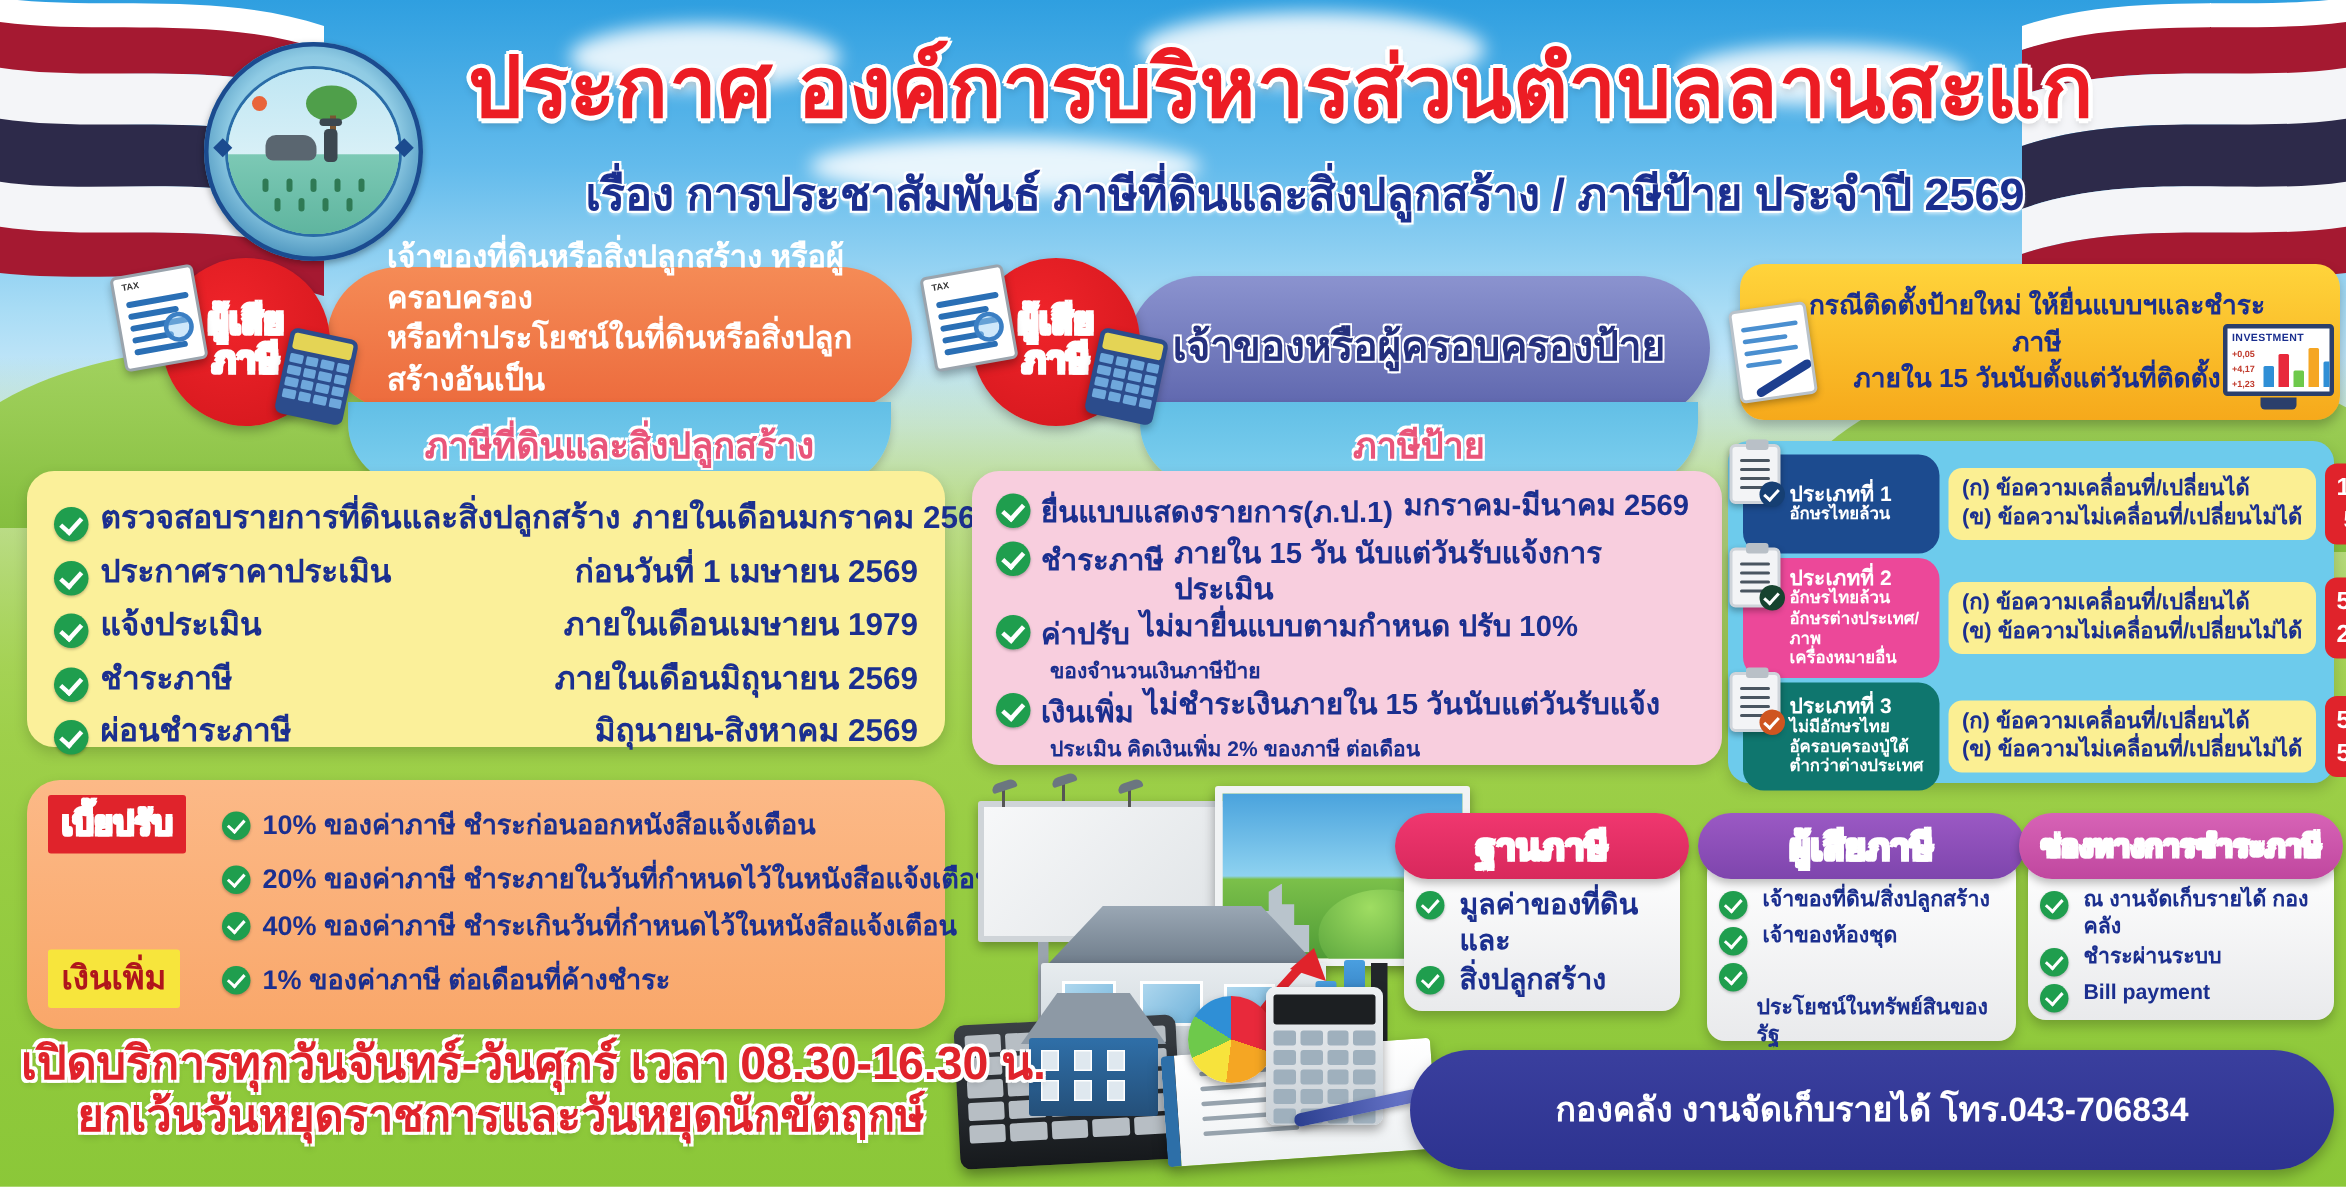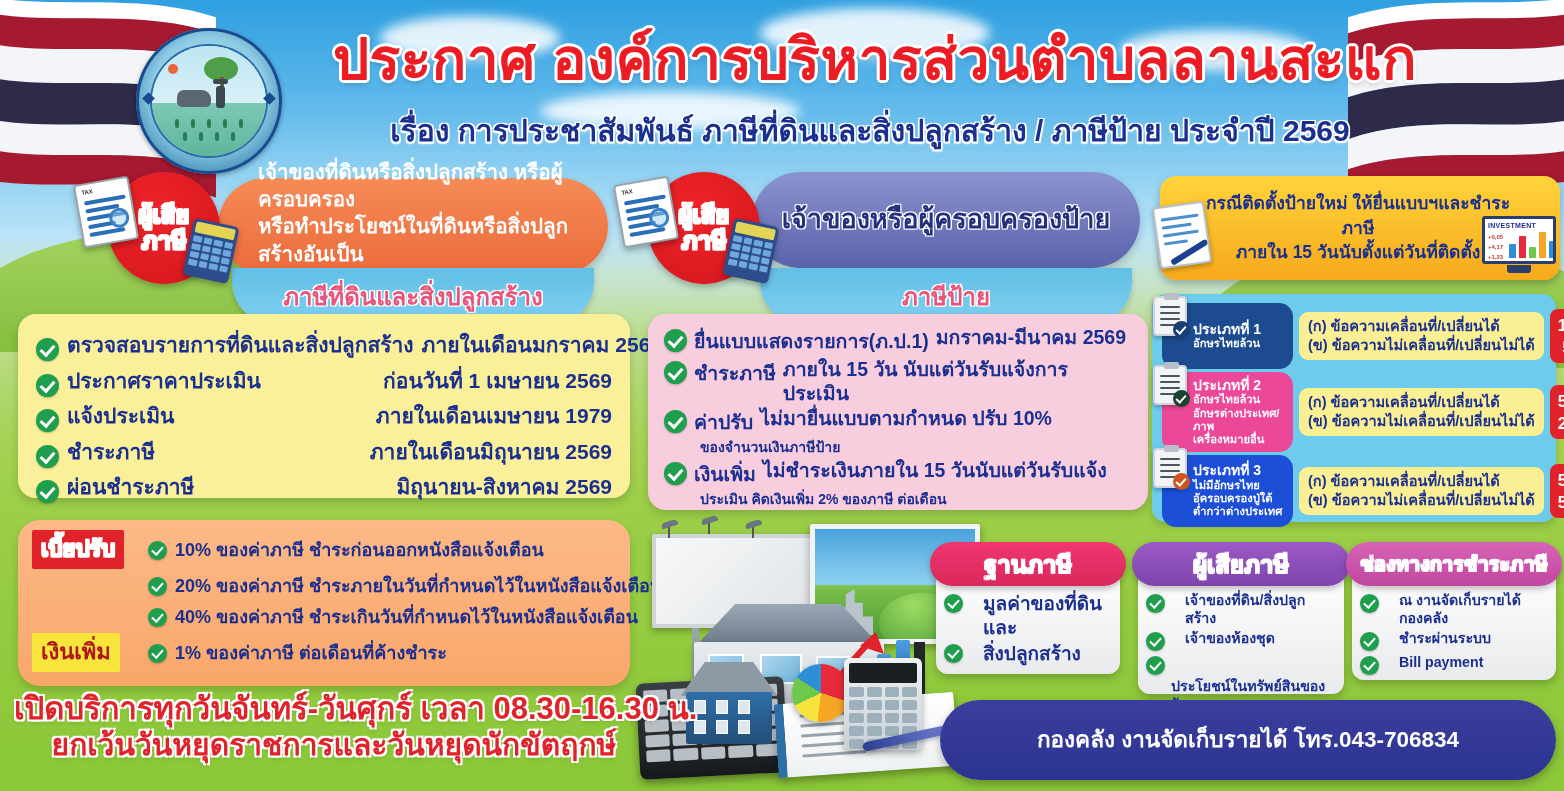--- a/index.html
+++ b/index.html
@@ -56,22 +56,22 @@
   .seal-tree:after { content:""; position:absolute; left:46%; top:85%; width:4px; height:14px; background:#7a5632; }
   .seal-sun { position:absolute; left:14%; top:16%; width:10px; height:10px; border-radius:50%; background:#e9643a; }
   .seal-water { position:absolute; left:0; right:0; top:52%; bottom:0; background:linear-gradient(#7cc9b5,#5fb59f); }
   .seal-rice { position:absolute; width:4px; height:9px; background:#2f7a55; border-radius:2px; }
   .seal-ox { position:absolute; left:22%; top:40%; width:34px; height:17px; background:#5a6670; border-radius:7px 9px 5px 5px; }
   .seal-man { position:absolute; left:56%; top:36%; width:9px; height:22px; background:#3c4750; border-radius:3px; }
   .seal-man:before{ content:""; position:absolute; left:-3px; top:-7px; width:15px; height:5px; background:#3c4750; border-radius:3px;}
   .seal-diamond { position:absolute; width:9px; height:9px; background:#1b4b8f; transform:rotate(45deg); }
 
   .title-main {
-    position:absolute; left:300px; top:24px; width:1150px;
-    text-align:center; font-weight:bold; font-size:57px; letter-spacing:.5px;
+    position:absolute; left:312px; top:24px; width:1150px;
+    text-align:left; font-weight:bold; font-size:57px; letter-spacing:.5px;
     color:#ec1c24; line-height:1.05;
     text-shadow:
       -2px -2px 0 #fff, 2px -2px 0 #fff, -2px 2px 0 #fff, 2px 2px 0 #fff,
       -3px 0 0 #fff, 3px 0 0 #fff, 0 -3px 0 #fff, 0 3px 0 #fff,
       0 4px 6px rgba(0,0,0,.22);
     white-space:nowrap;
   }
   .title-sub {
     position:absolute; left:280px; top:108px; width:1180px;
     text-align:center; font-weight:bold; font-size:30px;
@@ -182,21 +182,21 @@
 
   
   .bl-row { display:flex; align-items:center; gap:6px; height:66px; margin-bottom:3px;}
   .type-tag {
     flex:0 0 131px; border-radius:14px; color:#fff; padding:5px 7px 5px 31px;
     position:relative; min-height:100%;
     display:flex; flex-direction:column; justify-content:center;
   }
   .type-tag.t1 { background:#1c4b8f; }
   .type-tag.t2 { background:#ec4899; }
-  .type-tag.t3 { background:#1d4ed8; }
+  .type-tag.t3 { background:#0f766e; }
   .type-tag .tt { font-weight:bold; font-size:14px; line-height:1.12;}
   .type-tag .ts { font-size:11.2px; line-height:1.18; font-weight:bold;}
   .clipboard {
     position:absolute; left:-9px; top:-7px; width:34px; height:40px; background:#f3f4f6;
     border-radius:4px; border:2px solid #cfd4da; box-shadow:0 2px 4px rgba(0,0,0,.3);
   }
   .clipboard:before{ content:""; position:absolute; left:9px; top:-5px; width:15px; height:7px; background:#b9c0c7; border-radius:2px;}
   .clipboard i{ position:absolute; left:5px; width:20px; height:2.2px; background:#4a5560; border-radius:1px;}
   .clipboard .tick{ position:absolute; right:-5px; bottom:-4px; width:17px; height:17px; border-radius:50%; background:#17432f;}
   .clipboard .tick:after{ content:""; position:absolute; left:5px; top:3px; width:4px; height:8px; border:solid #fff; border-width:0 2.2px 2.2px 0; transform:rotate(42deg);}
@@ -223,32 +223,32 @@
   .pen-line { display:flex; align-items:center; gap:8px; margin-bottom:2px; }
   .pen-txt { color:#1b2f8f; font-weight:bold; font-size:18px; white-space:nowrap;}
   .pen-tagcell { flex:0 0 108px; }
 
   
   .minibox { position:absolute; border-radius:12px;
     background:linear-gradient(to bottom,#ffffff,#e9eaec); box-shadow:0 4px 8px rgba(0,0,0,.22); }
   .minibox .cap {
     position:absolute; left:-6px; top:-28px; right:-6px; height:44px; border-radius:24px;
     display:flex; align-items:center; justify-content:center;
-    color:#fff; font-weight:normal; font-size:24px;
+    color:#fff; font-weight:bold; font-size:24px;
     text-shadow:-1.2px -1.2px 0 #fff,1.2px -1.2px 0 #fff,-1.2px 1.2px 0 #fff,1.2px 1.2px 0 #fff;
     box-shadow:0 3px 6px rgba(0,0,0,.25);
   }
   .minibox.b1 { left:936px; top:570px; width:184px; height:104px; }
   .minibox.b1 .cap { background:linear-gradient(to bottom,#f0376f,#d8285c); color:#fff; }
   .minibox.b2 { left:1138px; top:570px; width:206px; height:124px; }
   .minibox.b2 .cap { background:linear-gradient(to bottom,#9b59c4,#7e45ad); }
   .minibox.b3 { left:1352px; top:570px; width:204px; height:110px; }
   .minibox.b3 .cap { background:linear-gradient(to bottom,#d763b6,#c0479f); font-size:20px;}
   .mb-body { padding:22px 8px 6px 8px; }
-  .mb-item { display:flex; align-items:flex-start; gap:20px; margin-bottom:3px;
+  .mb-item { display:flex; align-items:flex-start; gap:10px; margin-bottom:3px;
     color:#1b2f8f; font-weight:bold; line-height:1.24; }
   .minibox.b1 .mb-item{ font-size:19px;}
   .minibox.b2 .mb-item{ font-size:14.2px;}
   .minibox.b3 .mb-item{ font-size:14.2px;}
   .mb-cont { margin-left:25px; color:#1b2f8f; font-weight:bold; font-size:14.2px; line-height:1.24;}
 
   
   .hours {
     position:absolute; left:14px; top:690px; width:640px; text-align:center;
     color:#e0232b; font-weight:bold; font-size:31px; line-height:1.2;
@@ -405,21 +405,21 @@
         <i></i>
         <i></i>
         <i></i>
         <i></i>
     </div>
   </div>
   <div class="tp-tab" style="left:232px;top:96px;width:362px;">
     <span>ภาษีที่ดินและสิ่งปลูกสร้าง</span>
   </div>
 
-  <div class="tp-pill sign" style="left:752px;top:0;width:388px;">
+  <div class="tp-pill sign" style="left:752px;top:12px;width:388px;">
     <span>เจ้าของหรือผู้ครอบครองป้าย</span>
   </div>
   <div class="tp-badge" style="left:648px;top:0px;">
     <span>ผู้เสีย</span>
     <span>ภาษี</span>
   </div>
   <div class="tp-doc" style="left:618px;top:8px;">
     <div class="lbl">TAX</div>
     <i class="bar" style="top:16px;width:42px;"></i>
       <i class="bar" style="top:24px;width:34px;"></i>

